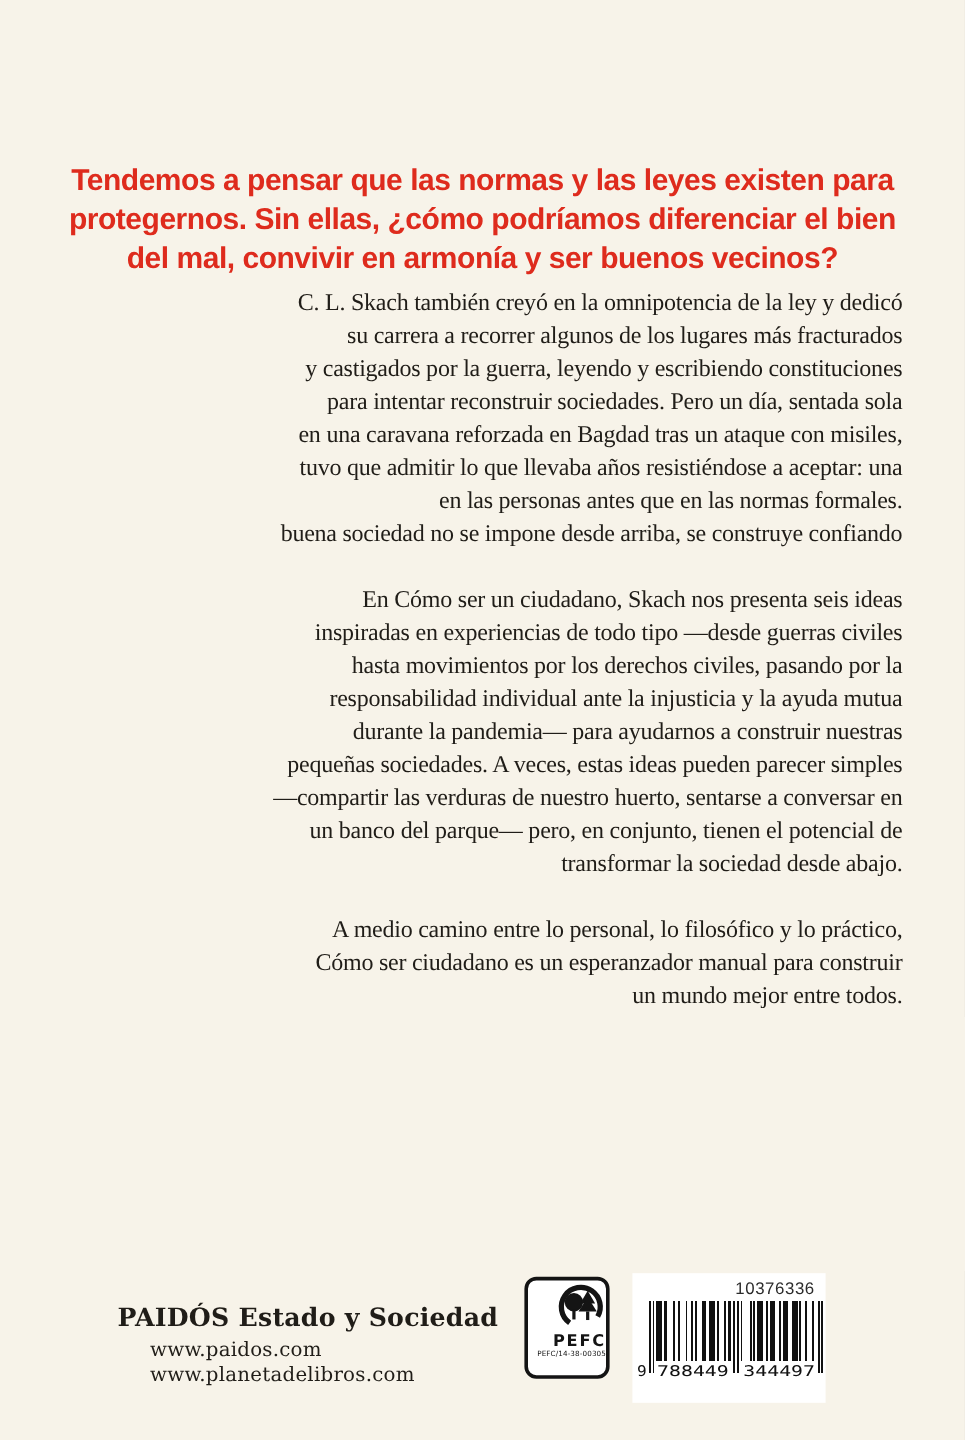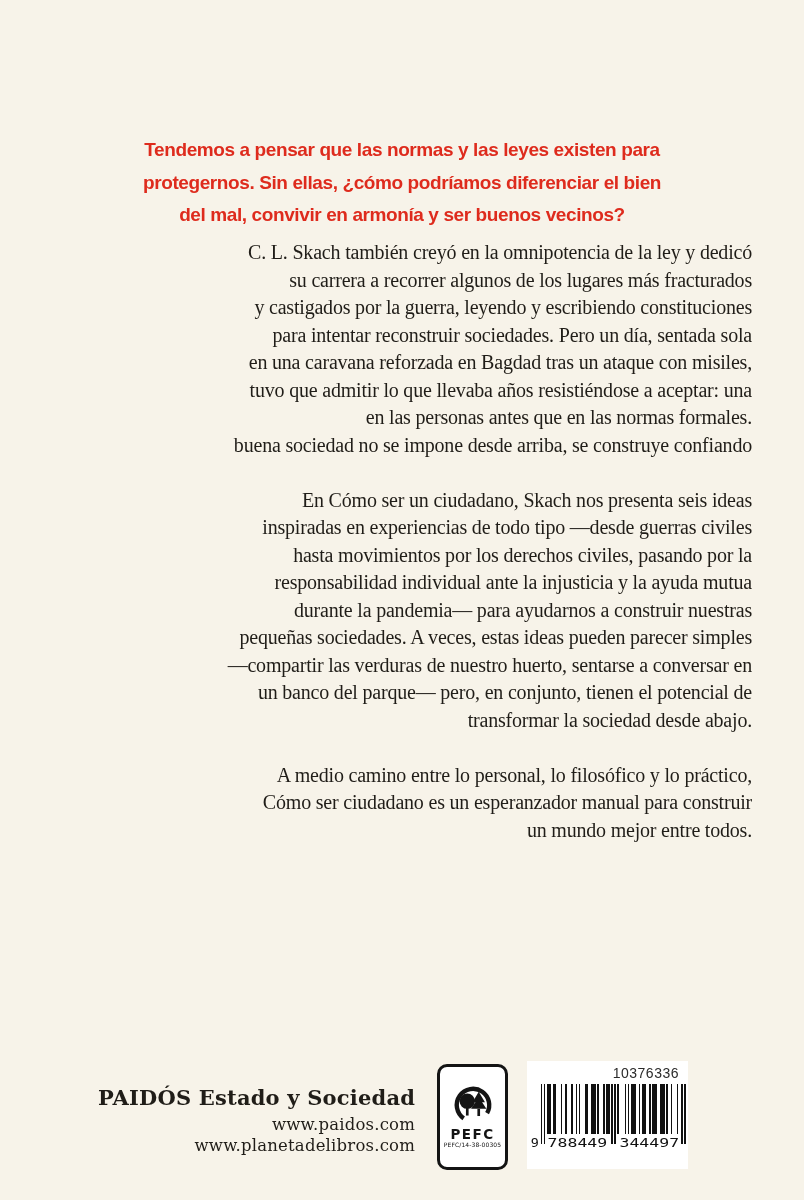--- a/index.html
+++ b/index.html
@@ -11,54 +11,54 @@
     position:relative; width:804px; height:1200px; margin:0 auto;
     background:var(--paper); overflow:hidden;
     font-family:"Liberation Serif", serif; color:var(--ink);
   }
 
   
   .tagline{
     position:absolute; top:134px; left:0; width:100%;
     text-align:center;
     font-family:"Liberation Sans", sans-serif; font-weight:bold;
-    font-size:19px; line-height:32.5px; letter-spacing:-0.4px;
+    font-size:25px; line-height:32.5px; letter-spacing:-0.4px;
     color:var(--red);
   }
 
   
   .synopsis{
     position:absolute; top:239px; left:50%; transform:translateX(-50%);
     width:700px; text-align:right;
     font-size:20px; line-height:27.5px; letter-spacing:-0.2px;
     color:var(--ink);
   }
   .para{margin:0 0 27.5px 0;}
   .para:last-child{margin-bottom:0;}
   .em{}
 
   
-  .imprint{position:absolute; left:98px; top:1085px; text-align:right;}
+  .imprint{position:absolute; left:98px; top:1085px; text-align:left;}
   .imprint .series{
     font-family:"DejaVu Serif", serif; font-weight:bold;
     font-size:21px; line-height:25px; letter-spacing:0.2px;
   }
   .imprint .url{
     font-family:"DejaVu Serif", serif;
     font-size:16.5px; line-height:21px; letter-spacing:0.2px;margin-left:27px;
   }
   .imprint .url.first{margin-top:4px;}
 
   
   .pefc{
-    position:absolute; left:437px; top:1064px; width:71px; height:106px;
+    position:absolute; left:437px; top:1064px; width:71px; height:85px;
     box-sizing:border-box; background:var(--white);
     border:3px solid var(--black); border-radius:10px;
-    display:flex; flex-direction:column; align-items:center;
-    padding-top:18px;
+    display:flex; flex-direction:column; align-items:flex-end;
+    padding-top:2px;
   }
   .pefc-logo{width:42px; height:42px; display:block;}
   .pefc-label{
     font-family:"DejaVu Sans", sans-serif; font-weight:bold;
     font-size:13.5px; line-height:14px; letter-spacing:1.5px; color:var(--black);
   }
   .pefc-cert{
     font-family:"DejaVu Sans", sans-serif;
     font-size:6px; line-height:8px; color:var(--black); letter-spacing:0.1px;
     white-space:nowrap;

